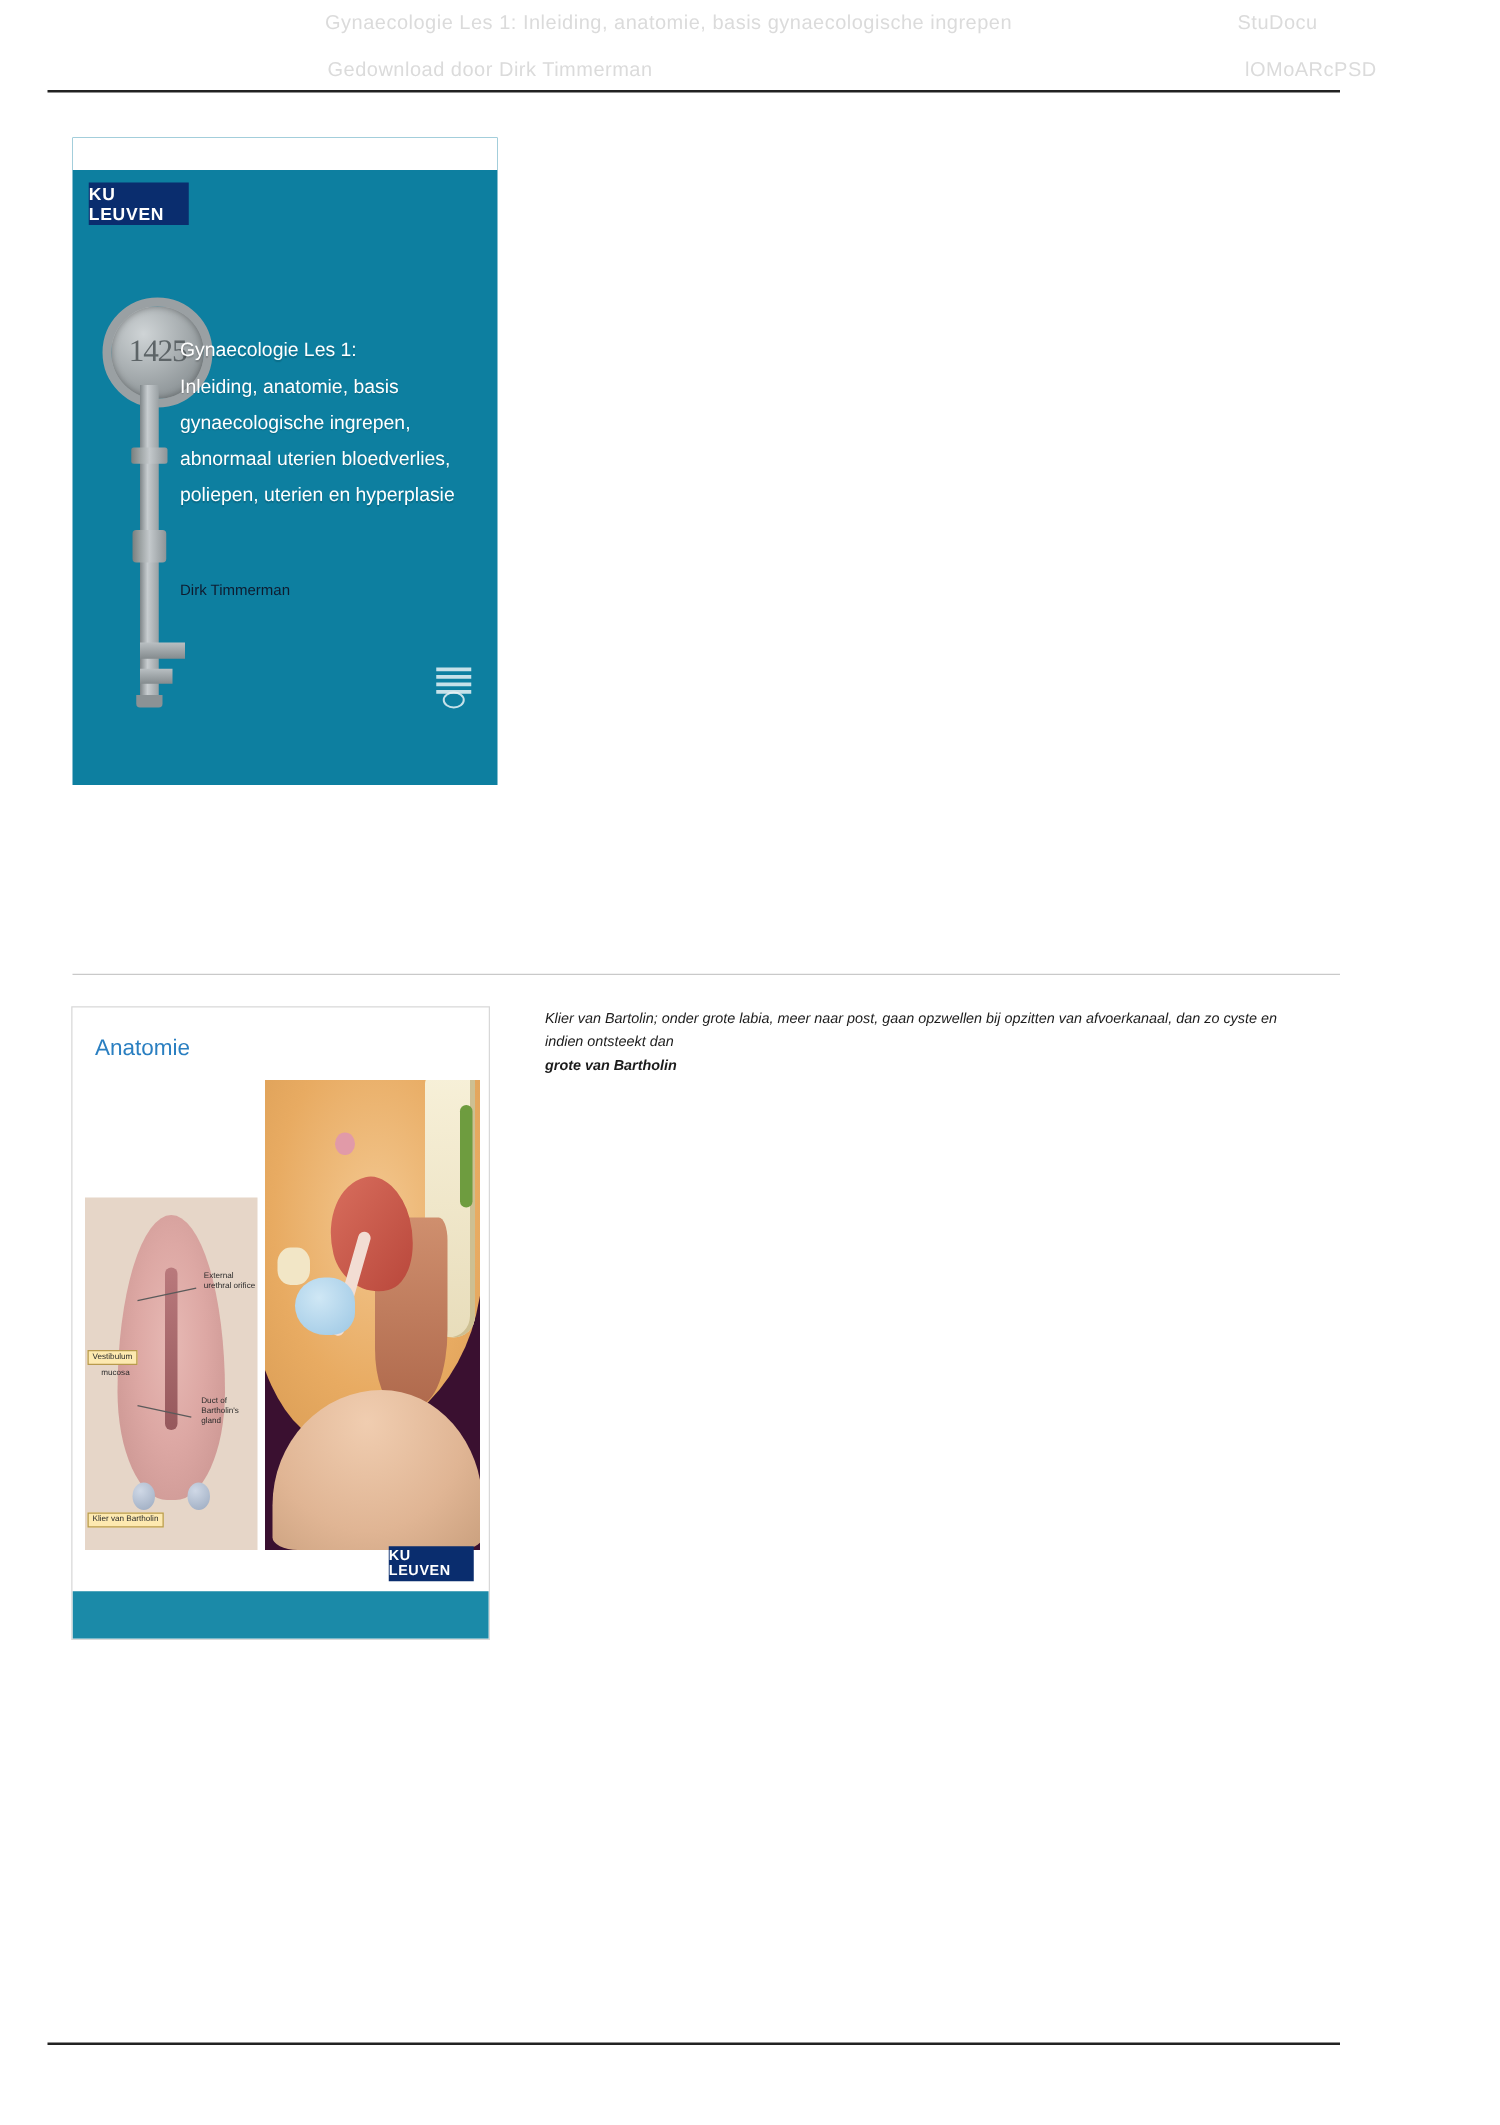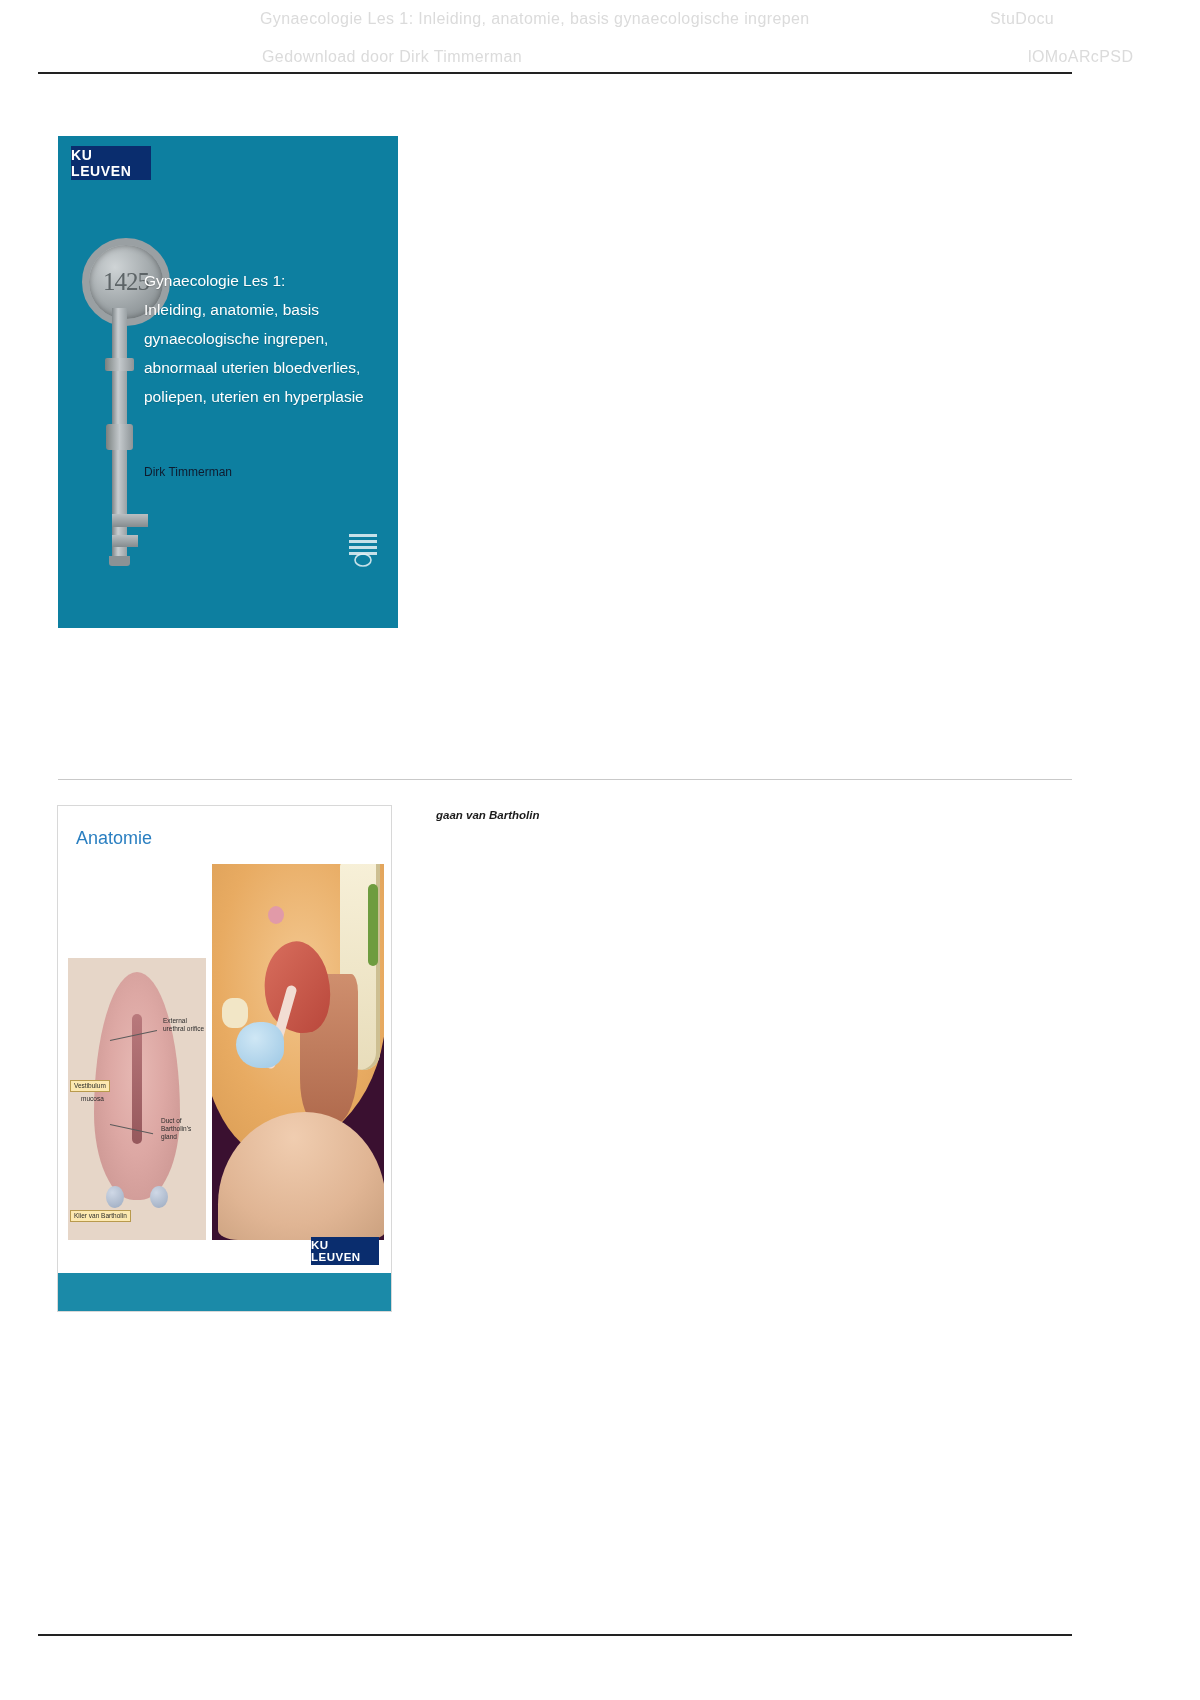--- a/index.html
+++ b/index.html
@@ -38,21 +38,21 @@
     position: absolute;
     color: #cfcfcf;
     font-size: 16px;
     letter-spacing: .4px;
     white-space: nowrap;
     opacity: .75;
   }
   .ghost-a { left: 260px; top: 6px; }
   .ghost-b { left: 990px; top: 6px; }
   .ghost-c { left: 262px; top: 44px; text-align: center; }
-  .ghost-d { left: 1028px; top: 44px; }
+  .ghost-d { left: 996px; top: 44px; }
 
   .rule-top {
     position: absolute;
     left: 38px;
     top: 72px;
     width: 1034px;
     height: 2px;
     background: #222;
   }
   .rule-mid {
@@ -532,16 +532,17 @@
       <div class="fr-pubis"></div>
       <div class="fr-clit"></div>
       <div class="fr-thigh"></div>
     </div>
 
     <div class="s2-logo">KU LEUVEN</div>
     <div class="s2-band"></div>
   </div>
 
   <div class="notes">
-    <p class="bold">gaan van Bartholin</p>
+    <p>Klier van Bartolin; onder grote labia, meer naar post, gaan opzwellen bij opzitten van afvoerkanaal, dan zo cyste en indien ontsteekt dan</p>
+    <p class="bold">grote van Bartholin</p>
   </div>
 
 </div>
 
 </body></html>

